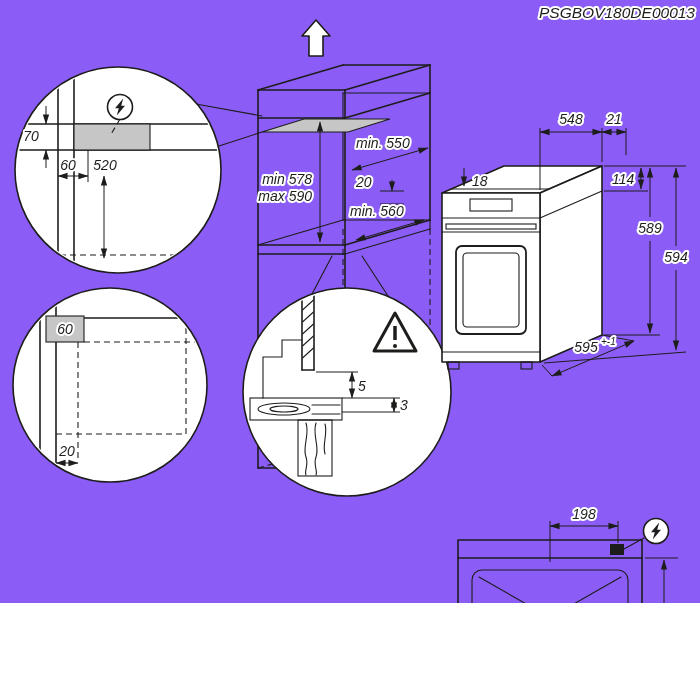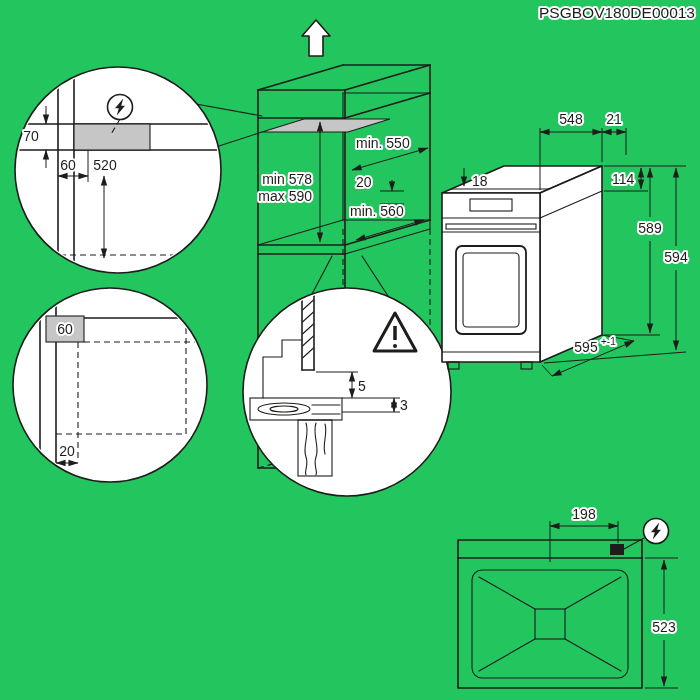--- a/index.html
+++ b/index.html
@@ -1,16 +1,16 @@
 <!DOCTYPE html>
 <html><head>
 <meta charset="utf-8">
 <style>
   html,body{margin:0;padding:0;background:#fff;}
-  .stage{position:relative;width:700px;height:700px;background:#22c55e;overflow:hidden;}
+  .stage{position:relative;width:700px;height:603px;background:#8b5cf6;overflow:hidden;font-style:italic;}
   svg{display:block;}
   .ln{stroke:#1d1d1b;stroke-width:1.6;fill:none;stroke-linecap:round;stroke-linejoin:round;}
   .thin{stroke:#1d1d1b;stroke-width:1.1;fill:none;stroke-linecap:round;}
   .dash{stroke:#1d1d1b;stroke-width:1.1;fill:none;stroke-dasharray:6 4;}
   .dim{stroke:#1d1d1b;stroke-width:1;fill:none;}
   .face{fill:#fff;stroke:#1d1d1b;stroke-width:1.6;stroke-linejoin:round;}
   .grayfill{fill:#c6c6c6;stroke:#1d1d1b;stroke-width:1.1;}
   text{font-family:"Liberation Sans",sans-serif;font-size:14px;fill:#1d1d1b;
        paint-order:stroke;stroke:#ffffff;stroke-width:4px;stroke-linejoin:round;}
   .code{font-size:15.5px;}

